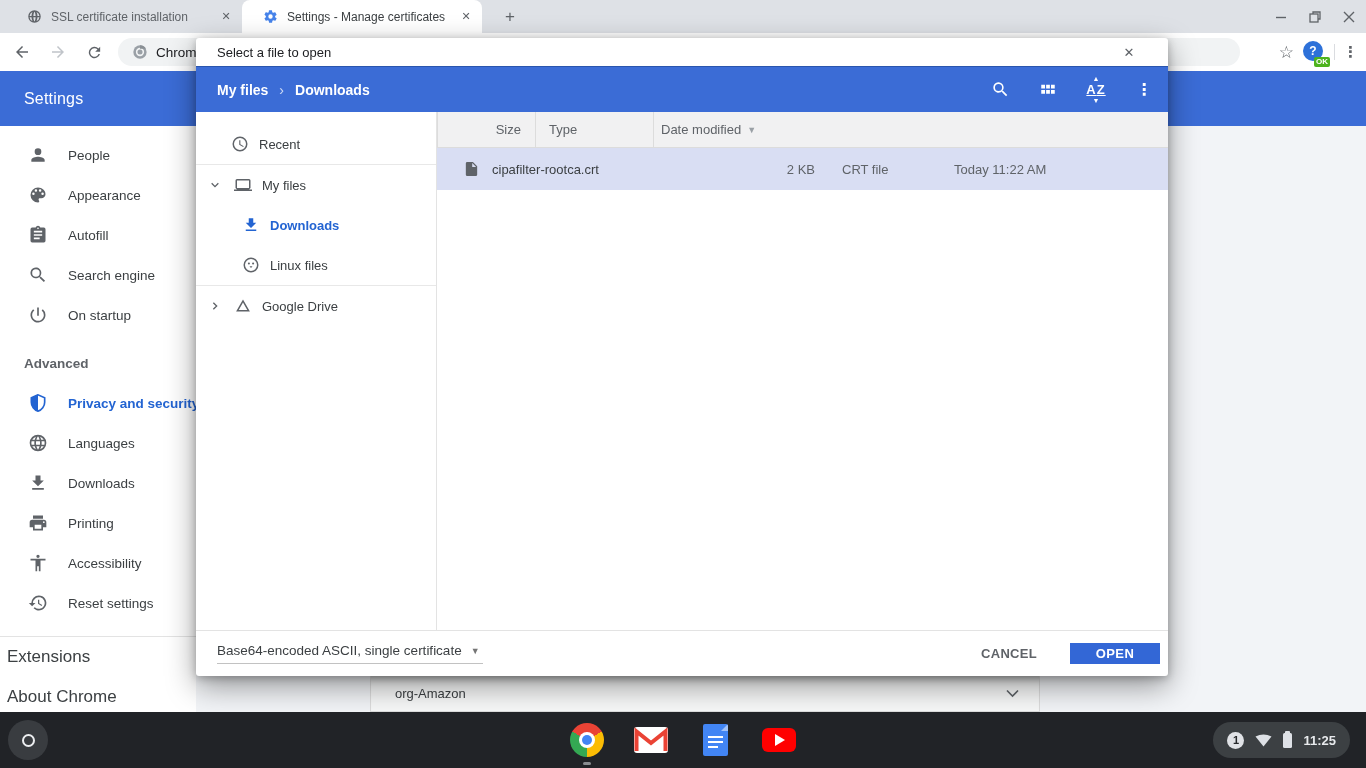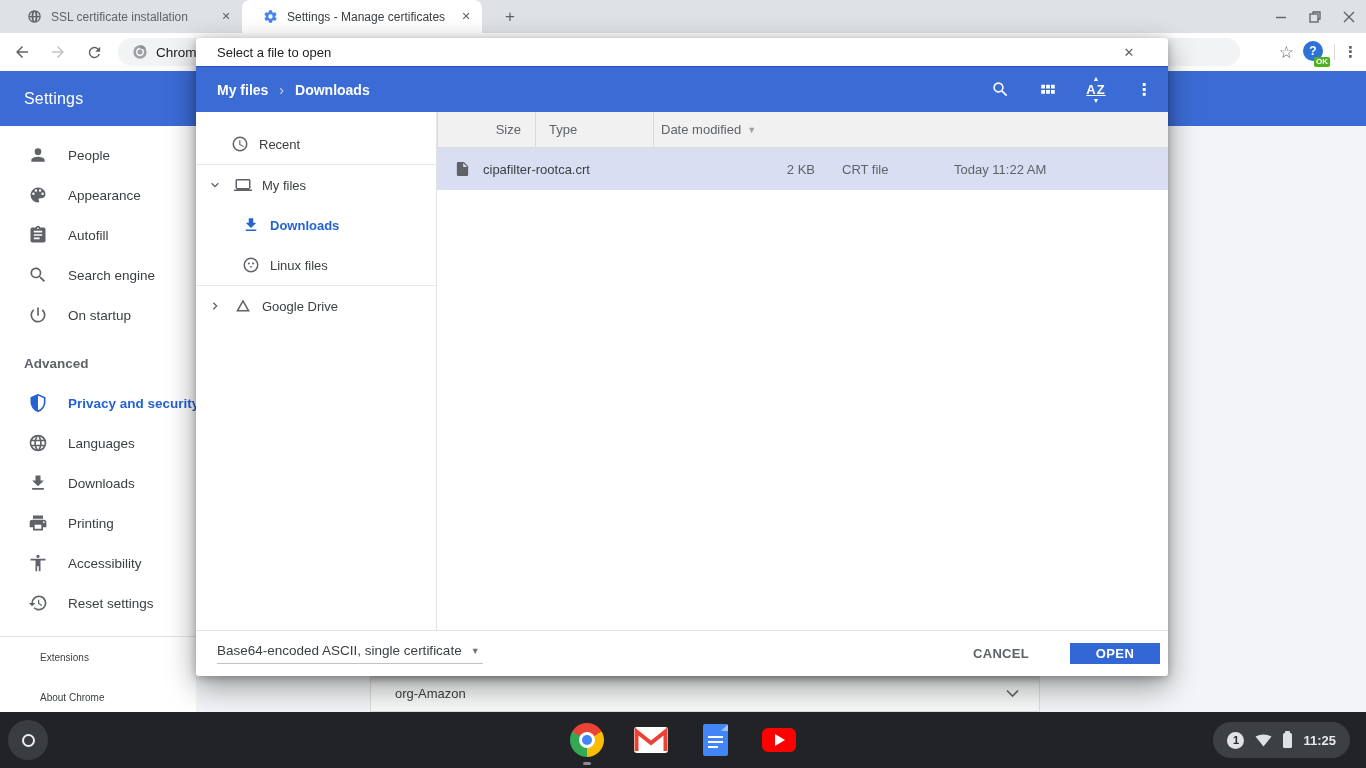--- a/index.html
+++ b/index.html
@@ -35,21 +35,21 @@
   .settings-header { position:absolute; left:0; top:71px; width:1366px; height:55px; background:#3b6cd6; display:flex; align-items:center; }
   .settings-title { color:#fff; font-size:16px; margin-left:24px; letter-spacing:.2px; }
   .content-bg { position:absolute; left:196px; top:126px; right:0; bottom:56px; background:#f2f4f7; }
   .settings-nav { position:absolute; left:0; top:135px; width:196px; background:#fff; }
   .snav-item { display:flex; align-items:center; height:40px; padding-left:28px; font-size:13.5px; color:#3c4043; }
   .snav-item .ico { width:20px; height:20px; }
   .snav-label { margin-left:20px; white-space:nowrap; }
   .snav-item.active { color:#2364d2; font-weight:bold; }
   .snav-section { height:40px; margin-top:8px; display:flex; align-items:center; padding-left:24px; font-size:13.5px; color:#5f6368; font-weight:bold; }
   .settings-footer { position:absolute; left:0; top:636px; width:196px; border-top:1px solid #e3e3e3; background:#fff; }
-  .sfoot-item { height:40px; display:flex; align-items:center; padding-left:40px; font-size:10px; color:#3c4043; }
+  .sfoot-item { height:40px; display:flex; align-items:center; padding-left:7px; font-size:17px; color:#3c4043; }
   .org-row { position:absolute; left:370px; top:676px; width:670px; height:36px; background:#f7f8f8; border:1px solid #dcdcdc; border-top:none; display:flex; align-items:center; padding:0 20px 0 24px; font-size:13px; color:#3c4043; box-shadow:inset 0 10px 10px -9px rgba(0,0,0,.28); }
   .org-row .chev { margin-left:auto; }
 
   
   .dialog { position:absolute; left:196px; top:38px; width:972px; height:638px; background:#fff; border-radius:3px; box-shadow:0 10px 30px rgba(0,0,0,.4), 0 2px 8px rgba(0,0,0,.25); }
   .dlg-titlebar { height:28px; display:flex; align-items:center; padding:0 28px 0 21px; }
   .dlg-title { font-size:13px; color:#202124; }
   .dlg-close { margin-left:auto; font-size:13px; color:#5f6368; width:22px; height:22px; display:flex; align-items:center; justify-content:center; }
   .fm-toolbar { height:46px; background:#3b6cd6; border-top:1px solid #2a55ad; display:flex; align-items:center; padding-left:21px; color:#fff; }
   .crumb { font-size:14px; font-weight:bold; }
@@ -74,24 +74,24 @@
   .fm-main { flex:1; display:flex; flex-direction:column; }
   .list-header { height:36px; background:#f1f1f2; border-bottom:1px solid #dcdcdc; display:flex; align-items:center; font-size:13px; color:#5f6368; }
   .col-name { flex:1; padding-left:18px; }
   .col-size { width:98px; text-align:right; padding-right:14px; }
   .col-type { width:118px; padding-left:13px; }
   .col-date { width:221px; padding-left:7px; display:flex; align-items:center; gap:6px; }
   .list-header .col-size, .list-header .col-type, .list-header .col-date { border-left:1px solid #dcdcdc; height:36px; display:flex; align-items:center; }
   .list-header .col-size { justify-content:flex-end; }
   .sort-caret { font-size:9px; color:#9aa0a6; }
   .file-row { height:42px; background:#d9def3; display:flex; align-items:center; font-size:13px; color:#5f6368; }
-  .file-name-cell { flex:1; display:flex; align-items:center; padding-left:17px; color:#3c4043; }
+  .file-name-cell { flex:1; display:flex; align-items:center; padding-left:26px; color:#3c4043; }
   .file-name-cell .fname { margin-left:12px; }
 
-  .dlg-footer { position:absolute; left:0; bottom:0; right:0; height:46px; border-top:1px solid #e3e3e3; display:flex; align-items:center; padding:0 8px 0 21px;gap:8px; }
+  .dlg-footer { position:absolute; left:0; bottom:0; right:0; height:46px; border-top:1px solid #e3e3e3; display:flex; align-items:center; padding:0 8px 0 21px; }
   .format-select { display:flex; align-items:center; gap:9px; font-size:13.5px; color:#3c4043; border-bottom:1px solid #c2c2c2; padding:0 3px 5px 0; }
   .format-select .sel-caret { font-size:9px; color:#757575; }
   .btn-cancel { margin-left:auto; padding:0 27px; font-size:13px; font-weight:bold; color:#5f6368; letter-spacing:.3px; height:32px; display:flex; align-items:center; }
   .btn-open { width:90px; height:21px; background:#3367d6; border-radius:0; color:#fff; font-size:13px; font-weight:bold; letter-spacing:.4px; display:flex; align-items:center; justify-content:center; margin-left:6px; }
 
   
   .shelf { position:absolute; left:0; bottom:0; width:1366px; height:56px; background:#212327; }
   .launcher { position:absolute; left:8px; top:8px; width:40px; height:40px; border-radius:50%; background:#393c40; display:flex; align-items:center; justify-content:center; }
   .launcher-ring { width:13px; height:13px; border:2.5px solid #eceef0; border-radius:50%; }
   .shelf-apps { position:absolute; left:570px; top:11px; display:flex; gap:30px; }

